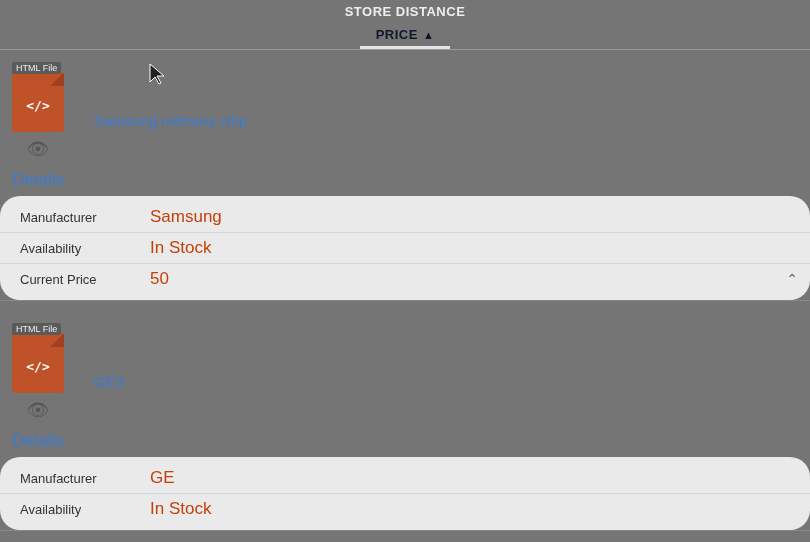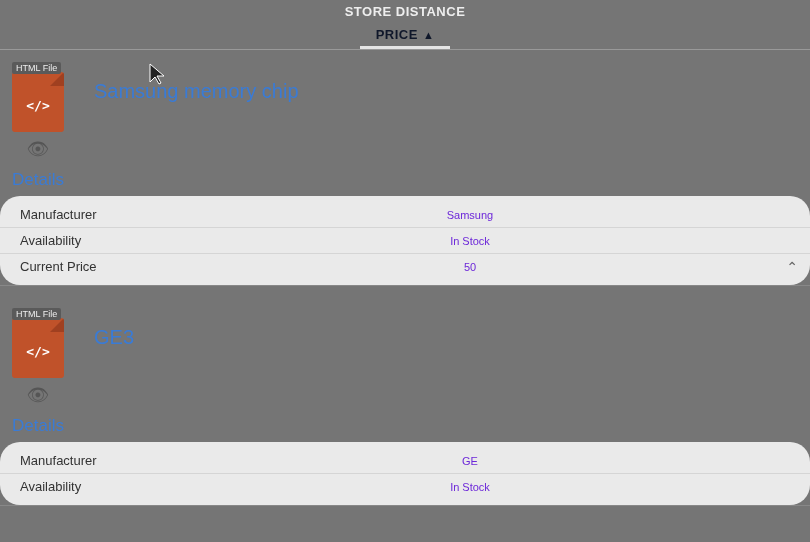--- a/index.html
+++ b/index.html
@@ -45,21 +45,21 @@
 
     
     .product-card {
       background-color: #757575;
       border-bottom: 1px solid #888;
       padding: 12px 0 0 0;
     }
 
     .card-header {
       display: flex;
-      align-items: flex-start;
+      align-items: center;
       padding: 0 12px 8px 12px;
     }
 
     .file-icon-wrap {
       position: relative;
       width: 72px;
       flex-shrink: 0;
     }
 
     .file-badge {
@@ -112,21 +112,21 @@
       cursor: pointer;
       color: #555;
     }
     .eye-icon {
       font-size: 18px;
       color: #555;
     }
 
     .product-title {
       color: #3a7bd5;
-      font-size: 20px;
+      font-size: 15px;
       font-weight: normal;
       padding: 18px 0 0 10px;
       cursor: pointer;
     }
 
     .details-label {
       color: #3a7bd5;
       font-size: 17px;
       padding: 2px 12px 6px 12px;
       cursor: pointer;
@@ -150,24 +150,23 @@
     .detail-row:last-child {
       border-bottom: none;
     }
     .detail-label {
       width: 130px;
       font-size: 13px;
       color: #333;
       font-weight: normal;
     }
     .detail-value {
-      font-size: 11px;
-      color: #6d28d9;
+      font-size: 17px;
+      color: #c2410c;
       flex: 1;
-      text-align: center;
     }
 
     .collapse-btn {
       position: absolute;
       right: 12px;
       top: 50%;
       transform: translateY(-50%);
       background: none;
       border: none;
       cursor: pointer;

